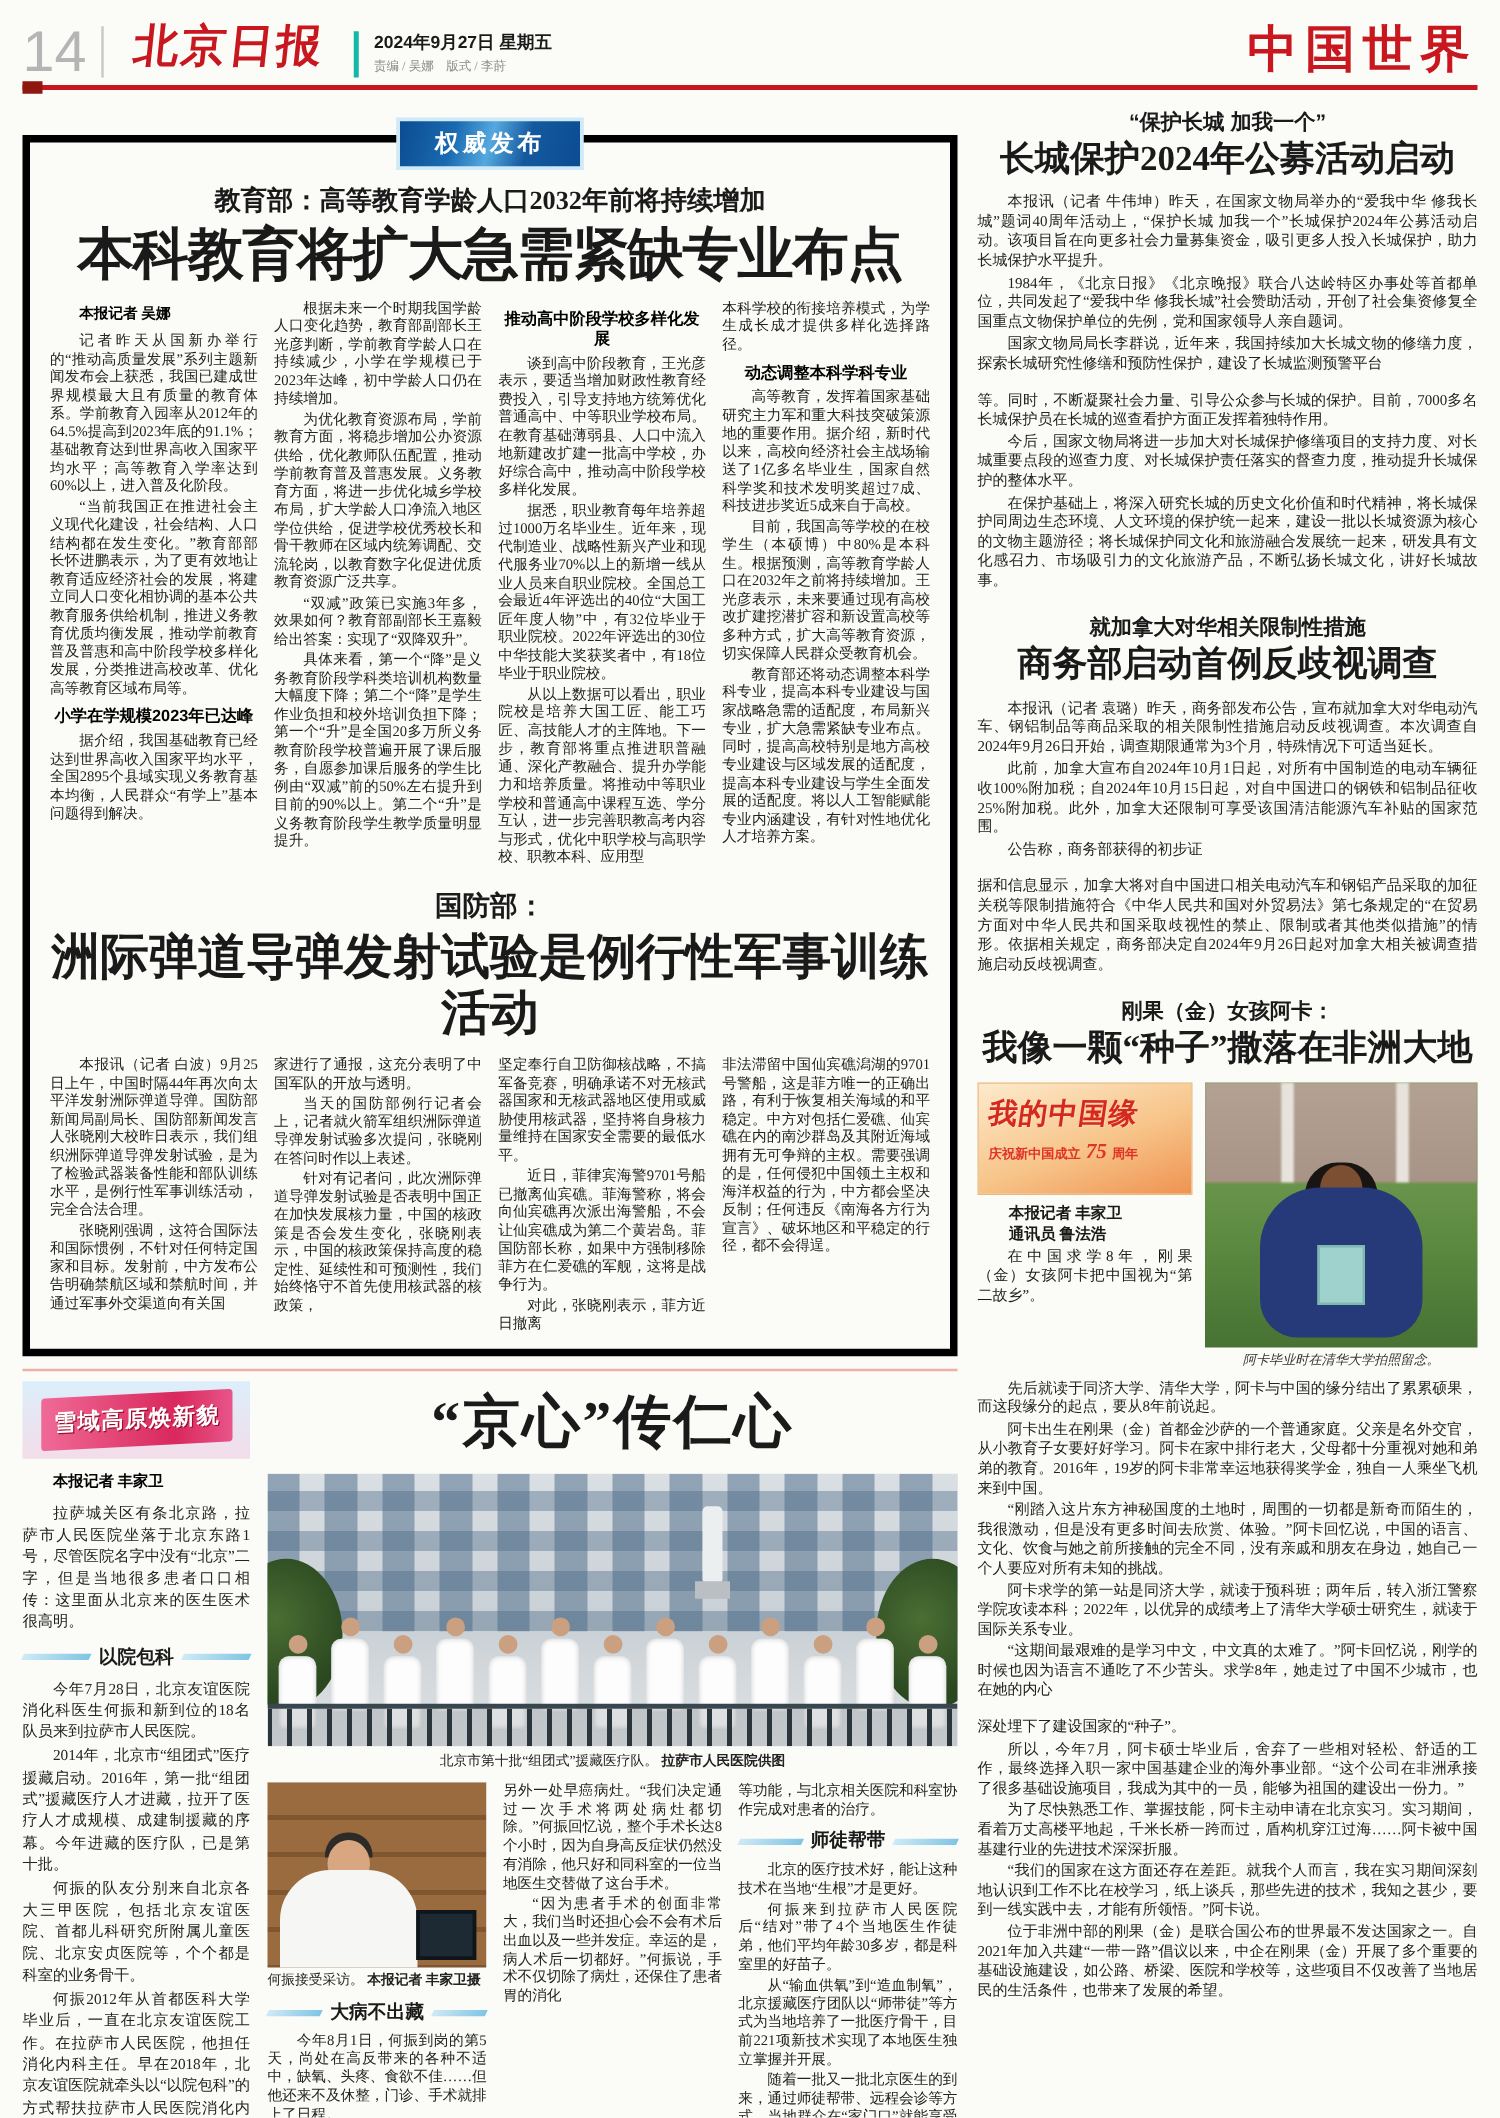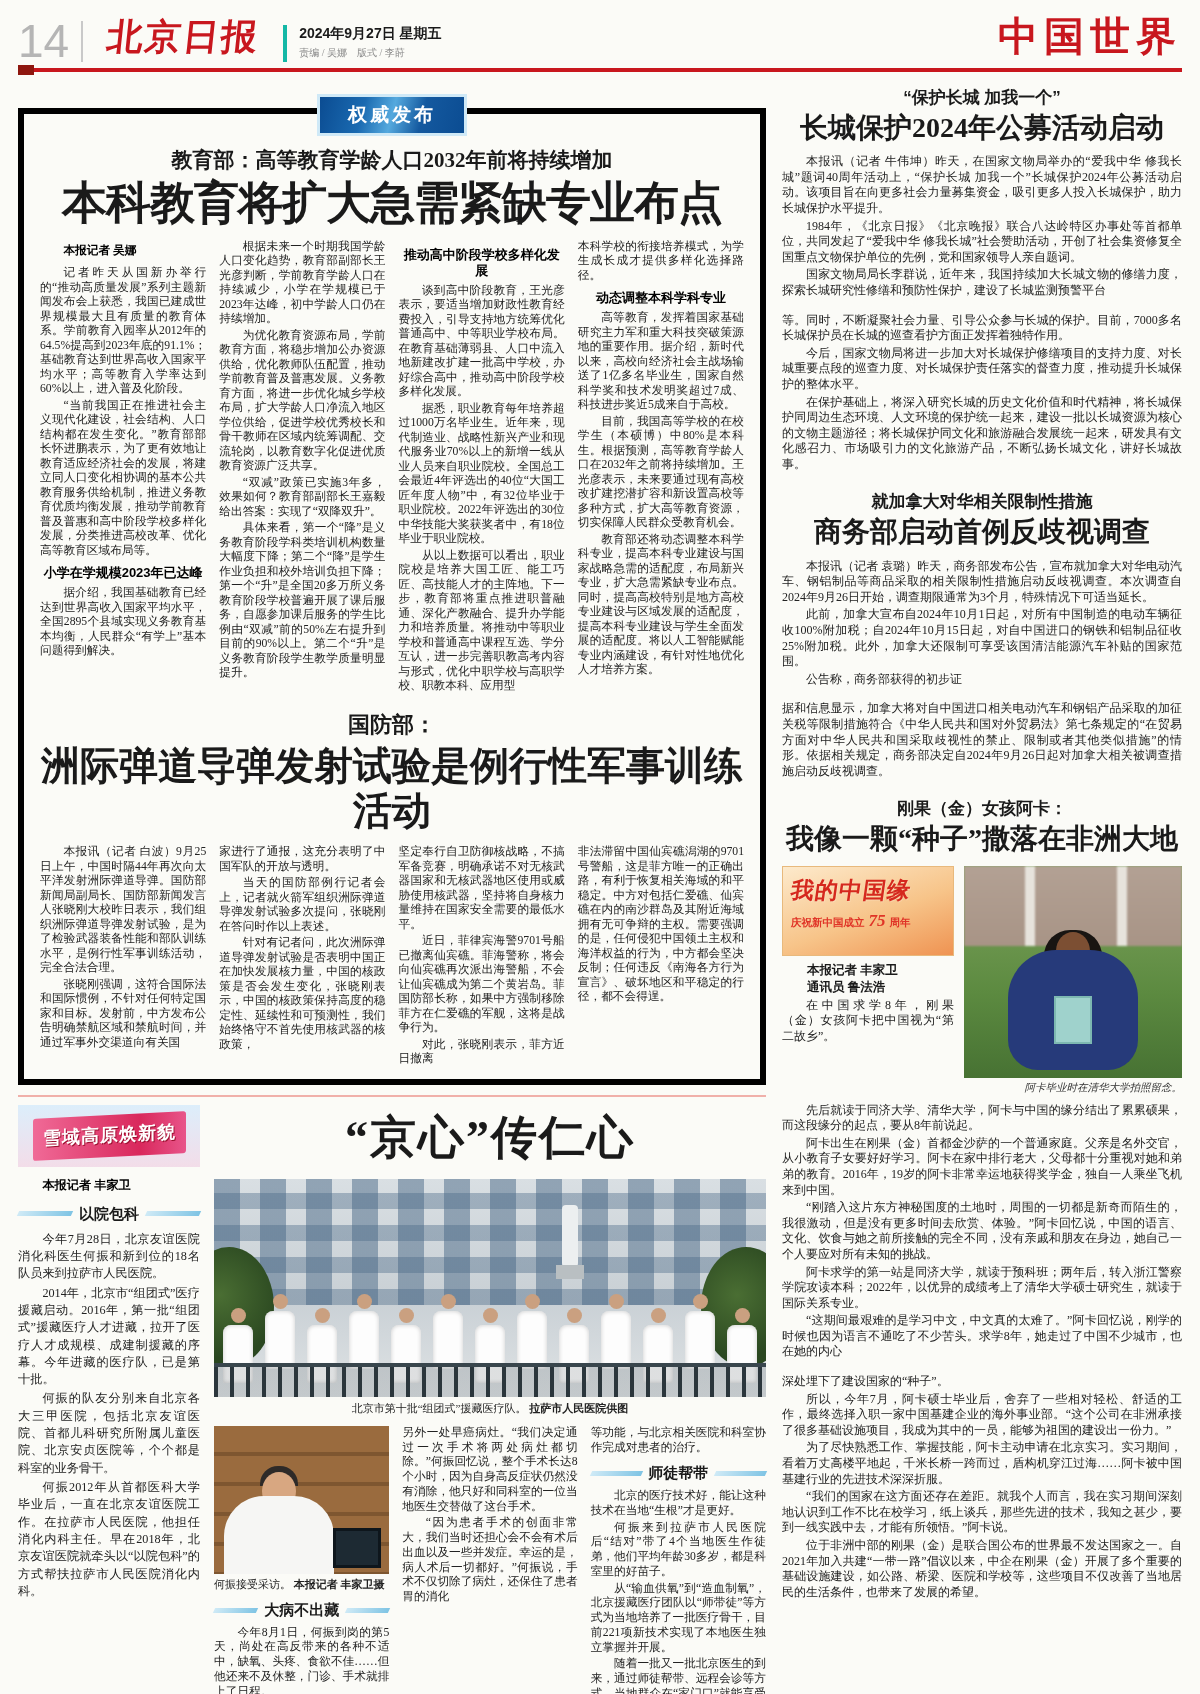--- a/index.html
+++ b/index.html
@@ -14,21 +14,21 @@
   
   .hdr { display:flex; align-items:flex-end; gap:14px; height:52px; }
   .pagenum { font-family:"Liberation Sans","DejaVu Sans",sans-serif; font-size:46px; line-height:.9;
              color:#b5b5b5; font-weight:400; padding-right:12px; border-right:2px solid #c9c9c9; }
   .logo { color:#c8171e; font-size:36px; font-weight:900; transform:skewX(-6deg);
           letter-spacing:2px; padding:0 10px; }
   .dateblk { border-left:4px solid #14b8a6; padding-left:12px; padding-bottom:2px; }
   .date { font-family:"Liberation Sans","DejaVu Sans",sans-serif; font-weight:700; font-size:14px; }
   .eds  { font-size:10px; color:#8a8a8a; margin-top:3px; }
   .sect { margin-left:auto; color:#c8171e; font-size:40px; font-weight:900;
-          letter-spacing:6px; line-height:1; padding-bottom:2px;font-family:Liberation Mono, monospace; }
+          letter-spacing:6px; line-height:1; padding-bottom:2px; }
   .redrule { height:4px; background:#c8171e; margin-top:6px; position:relative; }
   .redrule::before { content:""; position:absolute; left:0; top:-3px; width:16px; height:10px; background:#8e170f; }
 
   
   .main { display:grid; grid-template-columns:748px 400px; gap:16px; margin-top:14px; }
 
   
   .edu-box { border:6px solid #000000; position:relative; padding:24px 16px 10px; margin-top:22px; }
   .badge-wrap { position:absolute; top:-20px; left:50%; transform:translateX(-50%);
                 background:#cfe9f7; padding:3px; }
@@ -131,21 +131,21 @@
                border:1px solid #e8b97c; padding:8px 8px 4px; position:relative; overflow:hidden; }
   .cn-title { color:#d5281e; font-size:23px; font-weight:900; transform:skewX(-8deg);
               text-shadow:1px 1px 0 #fff3; letter-spacing:1px; }
   .cn-sub { display:flex; align-items:baseline; gap:4px; margin-top:8px; color:#e03427; }
   .cn-sub .t { font-size:10.5px; font-weight:700; }
   .cn-num { font-size:17px; font-weight:900; font-style:italic; line-height:.8; }
   .cn-unit { font-size:10.5px; font-weight:700; }
   .byline2 { font-weight:700; font-size:12.5px; margin-top:6px; text-indent:2em; }
   .leadp { font-size:12px; line-height:1.3; text-align:justify; }
   .leadp p { text-indent:2em; margin-top:2px; }
-  .grad-cap { font-size:10.5px; font-style:italic; text-align:right; margin-top:3px; color:#333; }
+  .grad-cap { font-size:10.5px; font-style:italic; text-align:center; margin-top:3px; color:#333; }
 </style>
 </head>
 <body>
 
 <div class="page">
 
   <header class="hdr">
     <div class="pagenum">14</div>
     <div class="logo">北京日报</div>
     <div class="dateblk">
@@ -222,20 +222,21 @@
       </section>
 
       <div class="pinkrule"></div>
 
       <div class="bottom">
         <aside class="sidebar">
           <div class="ribbon">
             <span class="ribbon-strip">雪域高原焕新貌</span>
           </div>
           <p class="byline">本报记者 丰家卫</p>
+          <p>拉萨城关区有条北京路，拉萨市人民医院坐落于北京东路1号，尽管医院名字中没有“北京”二字，但是当地很多患者口口相传：这里面从北京来的医生医术很高明。</p>
           <div class="deco-sub">
             <i></i>
             <span>以院包科</span>
             <i></i>
           </div>
           <p>今年7月28日，北京友谊医院消化科医生何振和新到位的18名队员来到拉萨市人民医院。</p>
           <p>2014年，北京市“组团式”医疗援藏启动。2016年，第一批“组团式”援藏医疗人才进藏，拉开了医疗人才成规模、成建制援藏的序幕。今年进藏的医疗队，已是第十批。</p>
           <p>何振的队友分别来自北京各大三甲医院，包括北京友谊医院、首都儿科研究所附属儿童医院、北京安贞医院等，个个都是科室的业务骨干。</p>
           <p>何振2012年从首都医科大学毕业后，一直在北京友谊医院工作。在拉萨市人民医院，他担任消化内科主任。早在2018年，北京友谊医院就牵头以“以院包科”的方式帮扶拉萨市人民医院消化内科。</p>
 

